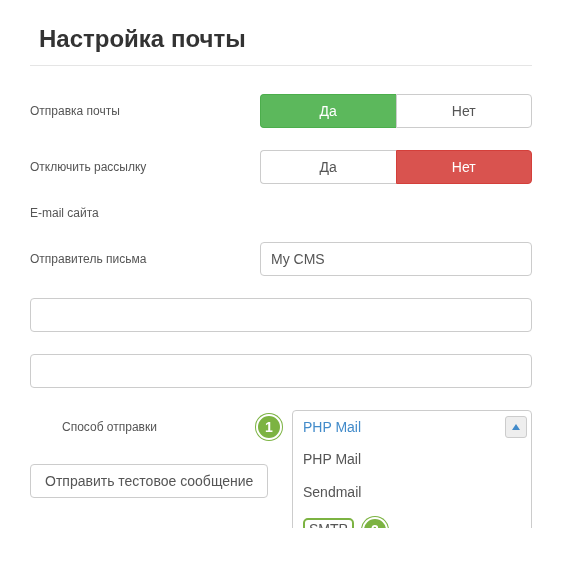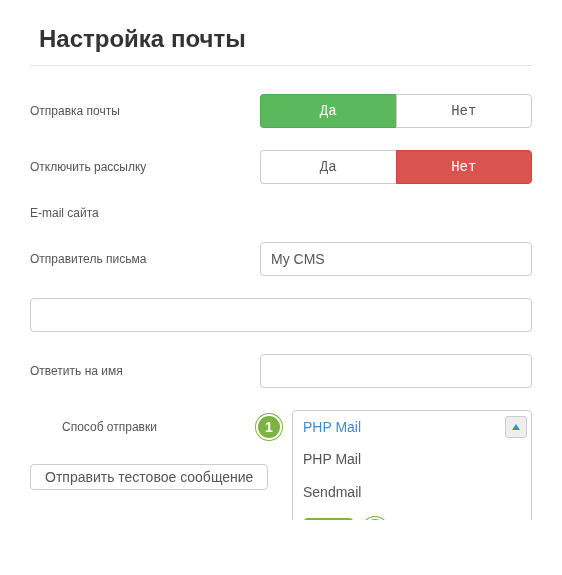--- a/index.html
+++ b/index.html
@@ -46,21 +46,20 @@
   .btn-toggle {
     flex: 1;
     height: 34px;
     line-height: 32px;
     text-align: center;
     border: 1px solid #ccc;
     background: #fff;
     color: #555;
     font-size: 14px;
     cursor: pointer;
-    font-family: Liberation Mono, monospace;
   }
   .btn-toggle:first-child { border-radius: 4px 0 0 4px; border-right: none; }
   .btn-toggle:last-child  { border-radius: 0 4px 4px 0; }
   .btn-toggle.green.active { background: #5cb85c; border-color: #4cae4c; color: #fff; }
   .btn-toggle.red.active   { background: #d9534f; border-color: #d43f3a; color: #fff; }
   .text-input {
     width: 100%;
     height: 34px;
     padding: 0 10px;
     border: 1px solid #ccc;
@@ -120,21 +119,21 @@
     cursor: pointer;
   }
   .select-option.highlight span.opt-hl {
     border: 2px solid #7cb342;
     border-radius: 5px;
     padding: 1px 4px;
     color: #555;
   }
 
   .action-btn {
-    height: 26px;
+    height: 34px;
     padding: 0 14px;
     border: 1px solid #ccc;
     background: #fff;
     color: #555;
     font-size: 14px;
     border-radius: 4px;
     cursor: pointer;
     margin-top: 6px;
   }
 
@@ -199,21 +198,20 @@
 
 
 <div class="form-row">
   <div class="form-control-wrap">
     <input type="text" class="text-input" value="" style="">
   </div>
 </div>
 
 
 <div class="form-row">
-  <div class="form-label">Ответить на имя</div>
   <div class="form-control-wrap">
     <input type="text" class="text-input" value="" style="">
   </div>
 </div>
 
 
 <div class="form-row" style="margin-bottom:0;margin-left:32px;">
   <div class="form-label">Способ отправки</div>
   <div class="form-control-wrap">
     <div class="callout" style="left:-36px; top:4px;">1</div>

